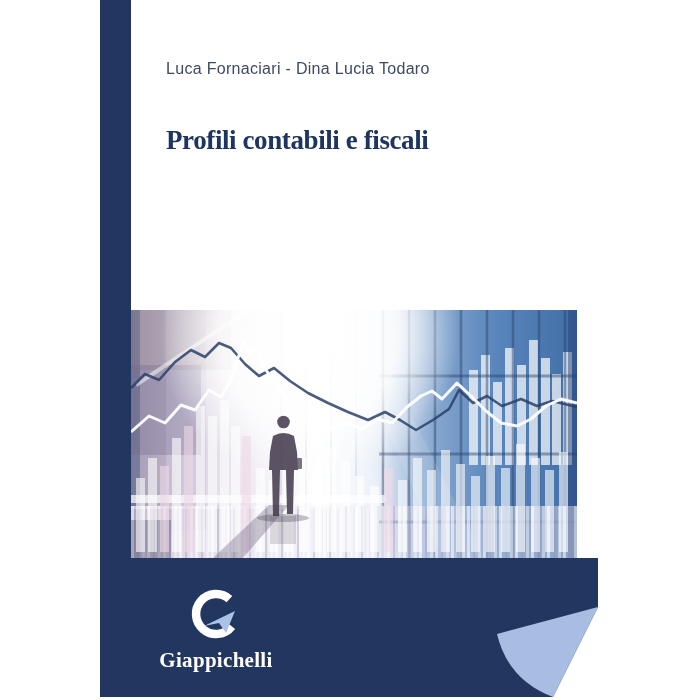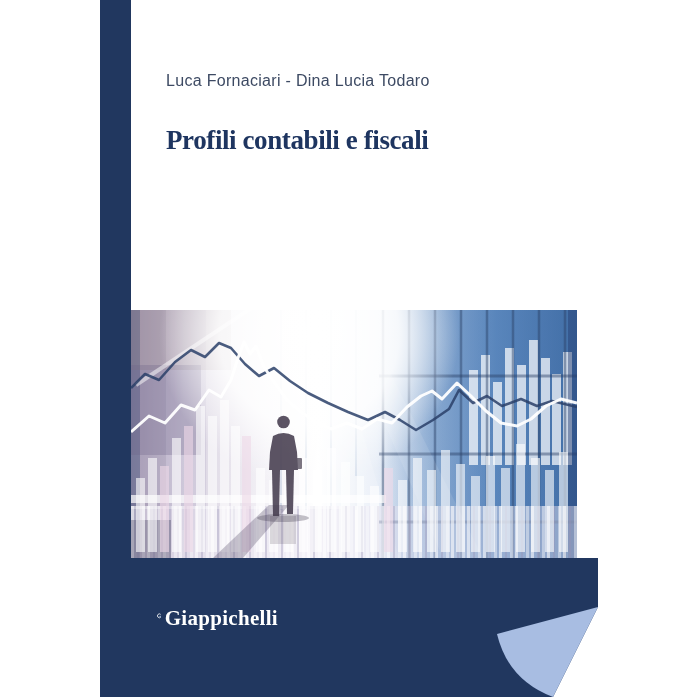--- a/index.html
+++ b/index.html
@@ -5,38 +5,38 @@
   html,body{margin:0;padding:0;background:#ffffff;}
   .page{
     position:relative;width:700px;height:700px;background:#ffffff;
     overflow:hidden;font-family:"Liberation Sans",sans-serif;
   }
   .spine-bar{
     position:absolute;left:100px;top:0;width:31px;height:697px;
     background:var(--navy,#21375f);
   }
   .authors{
-    position:absolute;left:166px;top:72px;
+    position:absolute;left:166px;top:60px;
     font-family:"Liberation Sans",sans-serif;
     font-size:16px;letter-spacing:.3px;
     color:var(--author,#3d4a63);
   }
   .title{
     position:absolute;left:166px;top:124px;margin:0;
     font-family:"Liberation Serif",serif;
     font-weight:bold;font-size:27px;line-height:33px;letter-spacing:-0.4px;
     color:var(--title-navy,#1e3560);
   }
   .photo{position:absolute;left:131px;top:310px;width:446px;height:248px;display:block;}
   .band-svg{position:absolute;left:100px;top:558px;width:498px;height:139px;display:block;}
   .navy-fill{fill:var(--navy,#21375f);}
   .fold-fill{fill:var(--fold,#a8bde2);}
   .publisher{
     position:absolute;left:154px;top:588px;width:124px;
-    display:flex;flex-direction:row;align-items:center;
+    display:flex;flex-direction:column;align-items:center;
   }
   .publisher-name{
     margin-top:4px;font-family:"Liberation Serif",serif;font-weight:bold;
     font-size:21px;letter-spacing:.3px;color:#ffffff;
   }
 </style>
 </head>
 <body>
 
 <div class="page">

